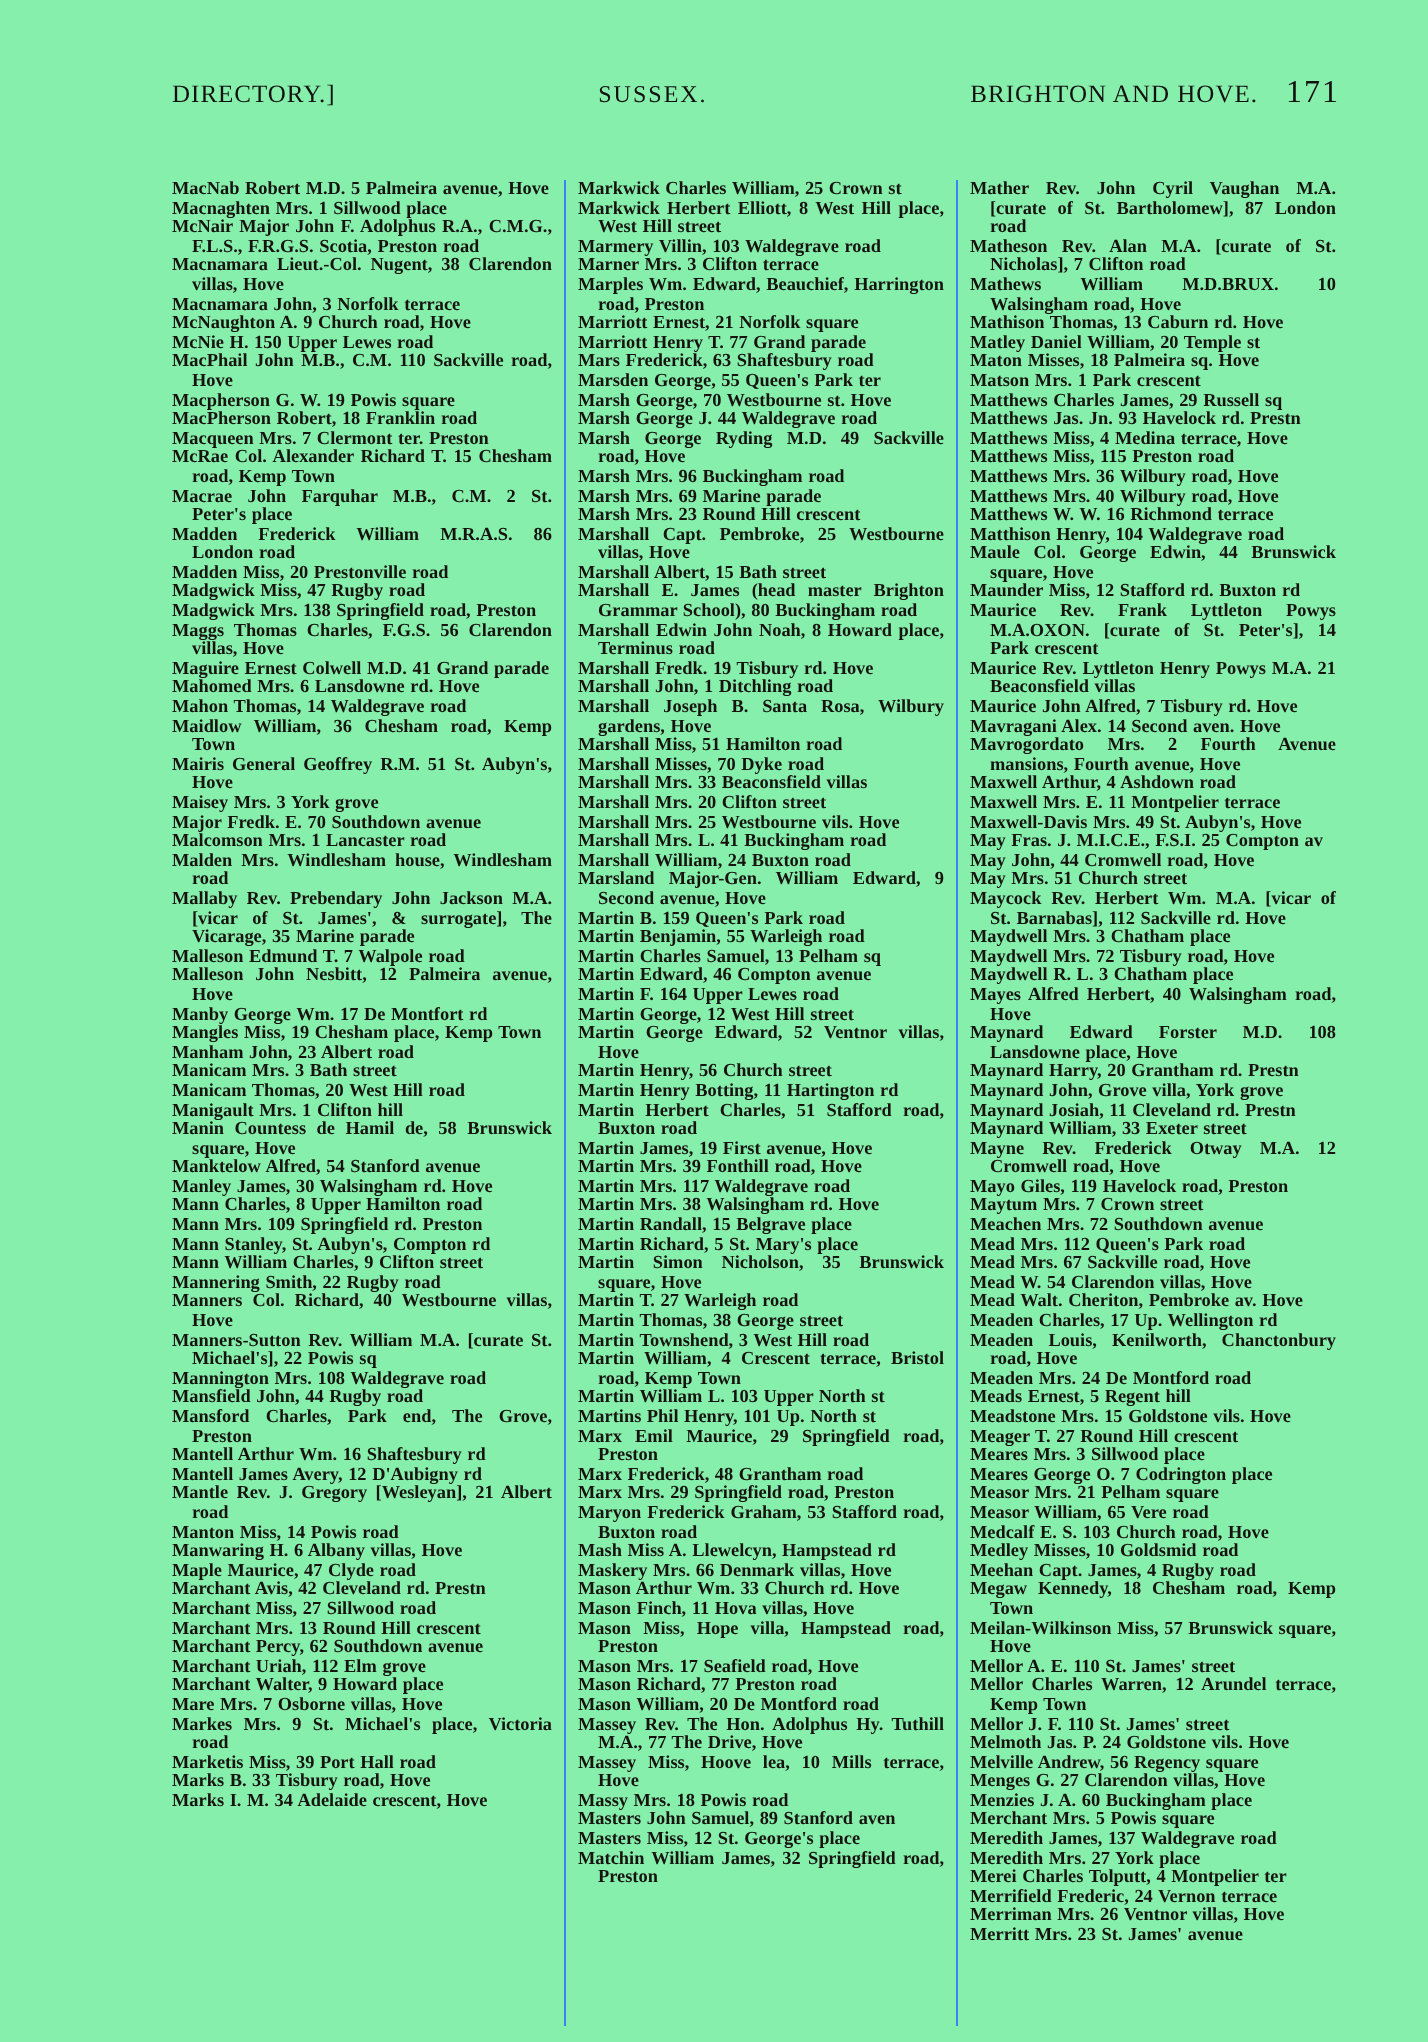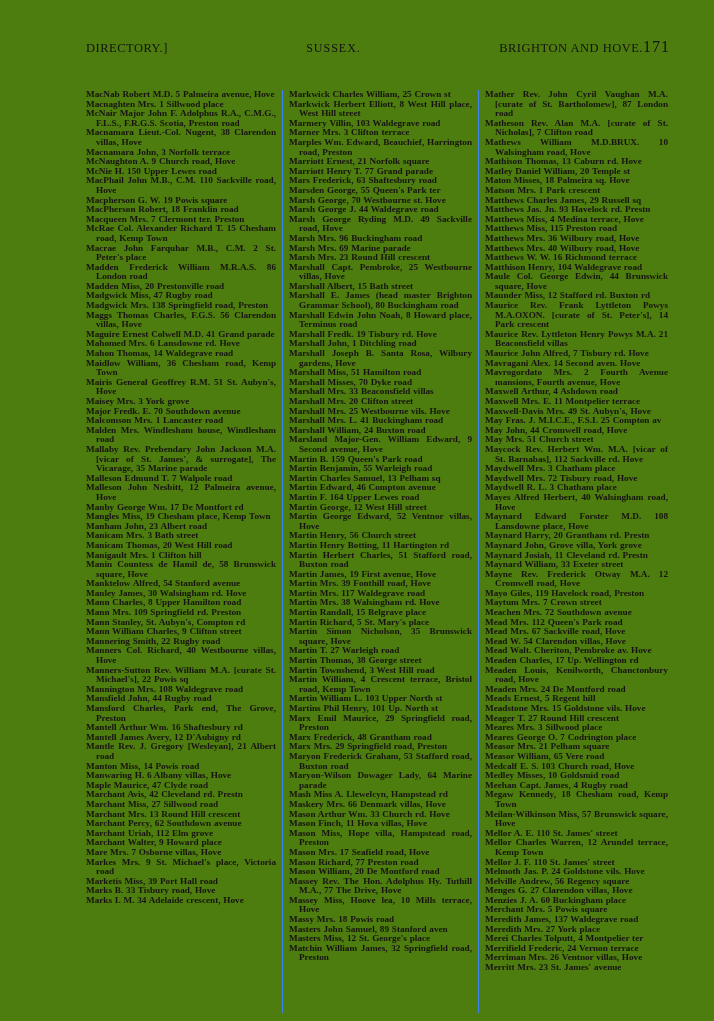--- a/index.html
+++ b/index.html
@@ -4,40 +4,41 @@
 <style>
   html, body { margin: 0; padding: 0; }
   body {
     width: 714px; height: 1021px;
     background: #e9e7e1;
     font-family: "Liberation Serif", "DejaVu Serif", serif;
   }
   .page {
     position: relative;
     width: 714px; height: 1021px;
-    background: #4d7c0f;
+    background: #86efac;
     color: #141210;
     overflow: hidden;
     box-sizing: border-box;
   }
   .header {
     position: absolute;
     top: 38px; left: 86px; right: 44px;
     display: flex;
     align-items: baseline;
     justify-content: space-between;
     font-size: 13px;
     letter-spacing: 0.5px;
     white-space: nowrap;
   }
   .header .left-running { font-size: 12.5px; }
   .header .center-running { font-size: 12px; letter-spacing: 1px; }
   .header .right-running { font-size: 12.5px; }
   .pageno {
     font-size: 16px;
+    margin-left: 14px;
     letter-spacing: 1px;
   }
   .columns {
     position: absolute;
     top: 90px; left: 86px; right: 44px;
     bottom: 8px;
     display: flex;
     font-weight: bold;
   }
   .col {
@@ -193,21 +194,20 @@
         <p class="entry">Martin T. 27 Warleigh road</p>
         <p class="entry">Martin Thomas, 38 George street</p>
         <p class="entry">Martin Townshend, 3 West Hill road</p>
         <p class="entry">Martin William, 4 Crescent terrace, Bristol road, Kemp Town</p>
         <p class="entry">Martin William L. 103 Upper North st</p>
         <p class="entry">Martins Phil Henry, 101 Up. North st</p>
         <p class="entry">Marx Emil Maurice, 29 Springfield road, Preston</p>
         <p class="entry">Marx Frederick, 48 Grantham road</p>
         <p class="entry">Marx Mrs. 29 Springfield road, Preston</p>
         <p class="entry">Maryon Frederick Graham, 53 Stafford road, Buxton road</p>
-        <p class="entry">Maryon-Wilson Dowager Lady, 64 Marine parade</p>
         <p class="entry">Mash Miss A. Llewelcyn, Hampstead rd</p>
         <p class="entry">Maskery Mrs. 66 Denmark villas, Hove</p>
         <p class="entry">Mason Arthur Wm. 33 Church rd. Hove</p>
         <p class="entry">Mason Finch, 11 Hova villas, Hove</p>
         <p class="entry">Mason Miss, Hope villa, Hampstead road, Preston</p>
         <p class="entry">Mason Mrs. 17 Seafield road, Hove</p>
         <p class="entry">Mason Richard, 77 Preston road</p>
         <p class="entry">Mason William, 20 De Montford road</p>
         <p class="entry">Massey Rev. The Hon. Adolphus Hy. Tuthill M.A., 77 The Drive, Hove</p>
         <p class="entry">Massey Miss, Hoove lea, 10 Mills terrace, Hove</p>

